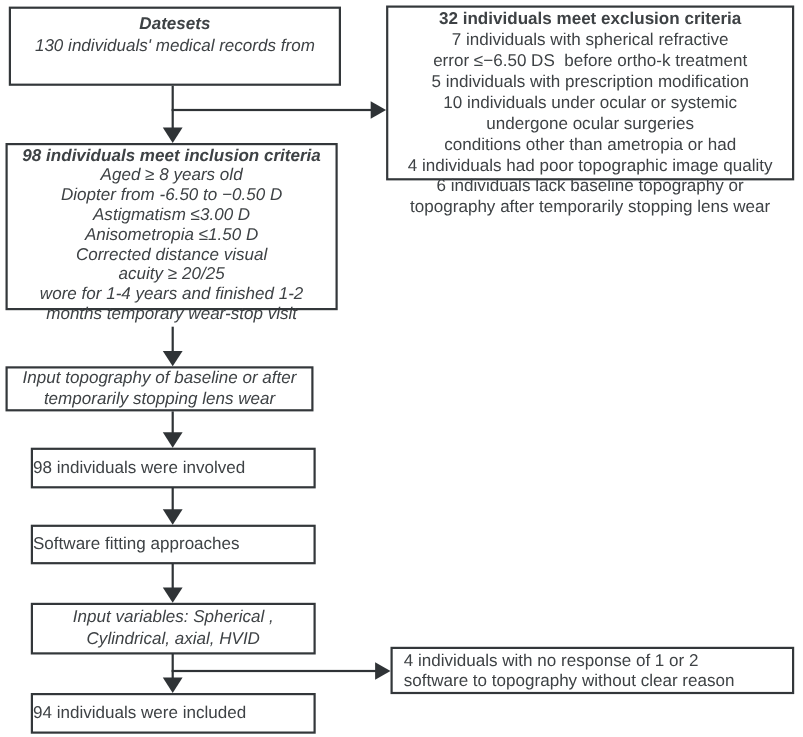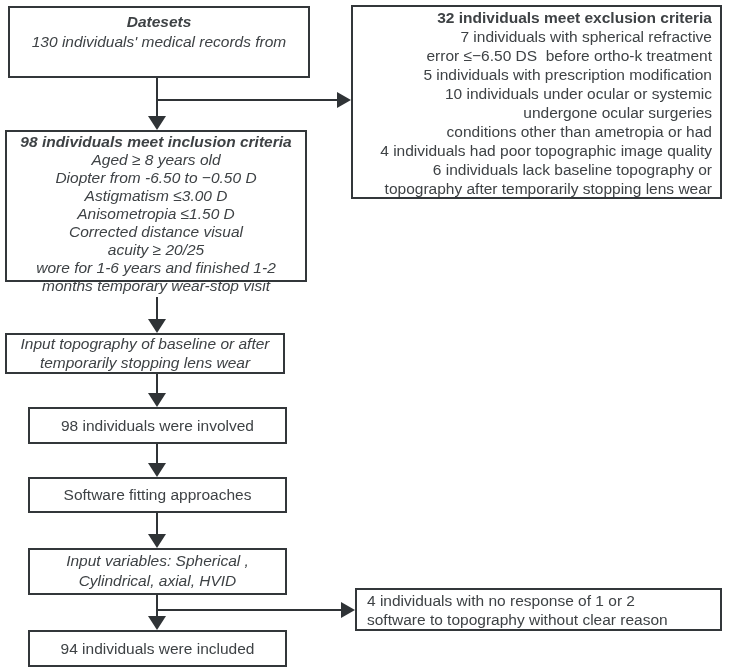--- a/index.html
+++ b/index.html
@@ -20,25 +20,25 @@
   }
   .box{
     position:absolute;
     box-sizing:border-box;
     border:2px solid var(--border);
     background:var(--bg);
   }
   .tline{white-space:pre-wrap;}
   .bold{font-weight:bold;}
   .center{text-align:center;font-style:italic;}
-  .flexcenter{display:flex;align-items:center;justify-content:center;}
+  .flexcenter{display:flex;align-items:center;justify-content:flex-start;}
 
   
   #box-datasets{left:8px;top:6px;width:302px;height:72px;line-height:20px;padding-top:4px;}
-  #box-exclusion{left:351px;top:5px;width:371px;height:194px;line-height:19px;padding:1px 8px 0 8px;text-align:right;}
+  #box-exclusion{left:351px;top:5px;width:371px;height:159px;line-height:19px;padding:1px 8px 0 8px;text-align:center;}
   #box-inclusion{left:5px;top:130px;width:302px;height:152px;line-height:18px;padding-top:1px;}
   #box-input-topography{left:5px;top:333px;width:280px;height:41px;line-height:18.5px;}
   #box-involved{left:28px;top:407px;width:259px;height:37px;}
   #box-software{left:28px;top:477px;width:259px;height:36px;}
   #box-input-variables{left:28px;top:548px;width:259px;height:47px;line-height:20px;padding-top:1px;}
   #box-no-response{left:355px;top:588px;width:367px;height:43px;line-height:19px;padding:1px 10px 0 10px;text-align:left;}
   #box-included{left:28px;top:630px;width:259px;height:37px;}
 
   
   .vline{position:absolute;width:2px;background:var(--line);left:156px;}
@@ -99,21 +99,21 @@
   </div>
 
   <div class="box center" id="box-inclusion">
     <div class="tline bold">98 individuals meet inclusion criteria</div>
     <div class="tline">Aged ≥ 8 years old</div>
     <div class="tline">Diopter from -6.50 to −0.50 D</div>
     <div class="tline">Astigmatism ≤3.00 D</div>
     <div class="tline">Anisometropia ≤1.50 D</div>
     <div class="tline">Corrected distance visual</div>
     <div class="tline">acuity ≥ 20/25</div>
-    <div class="tline">wore for 1-6 years and finished 1-2</div>
+    <div class="tline">wore for 1-4 years and finished 1-2</div>
     <div class="tline">months temporary wear-stop visit</div>
   </div>
 
   <div class="box center" id="box-input-topography">
     <div class="tline">Input topography of baseline or after</div>
     <div class="tline">temporarily stopping lens wear</div>
   </div>
 
   <div class="box flexcenter" id="box-involved">
     <div class="tline">98 individuals were involved</div>

